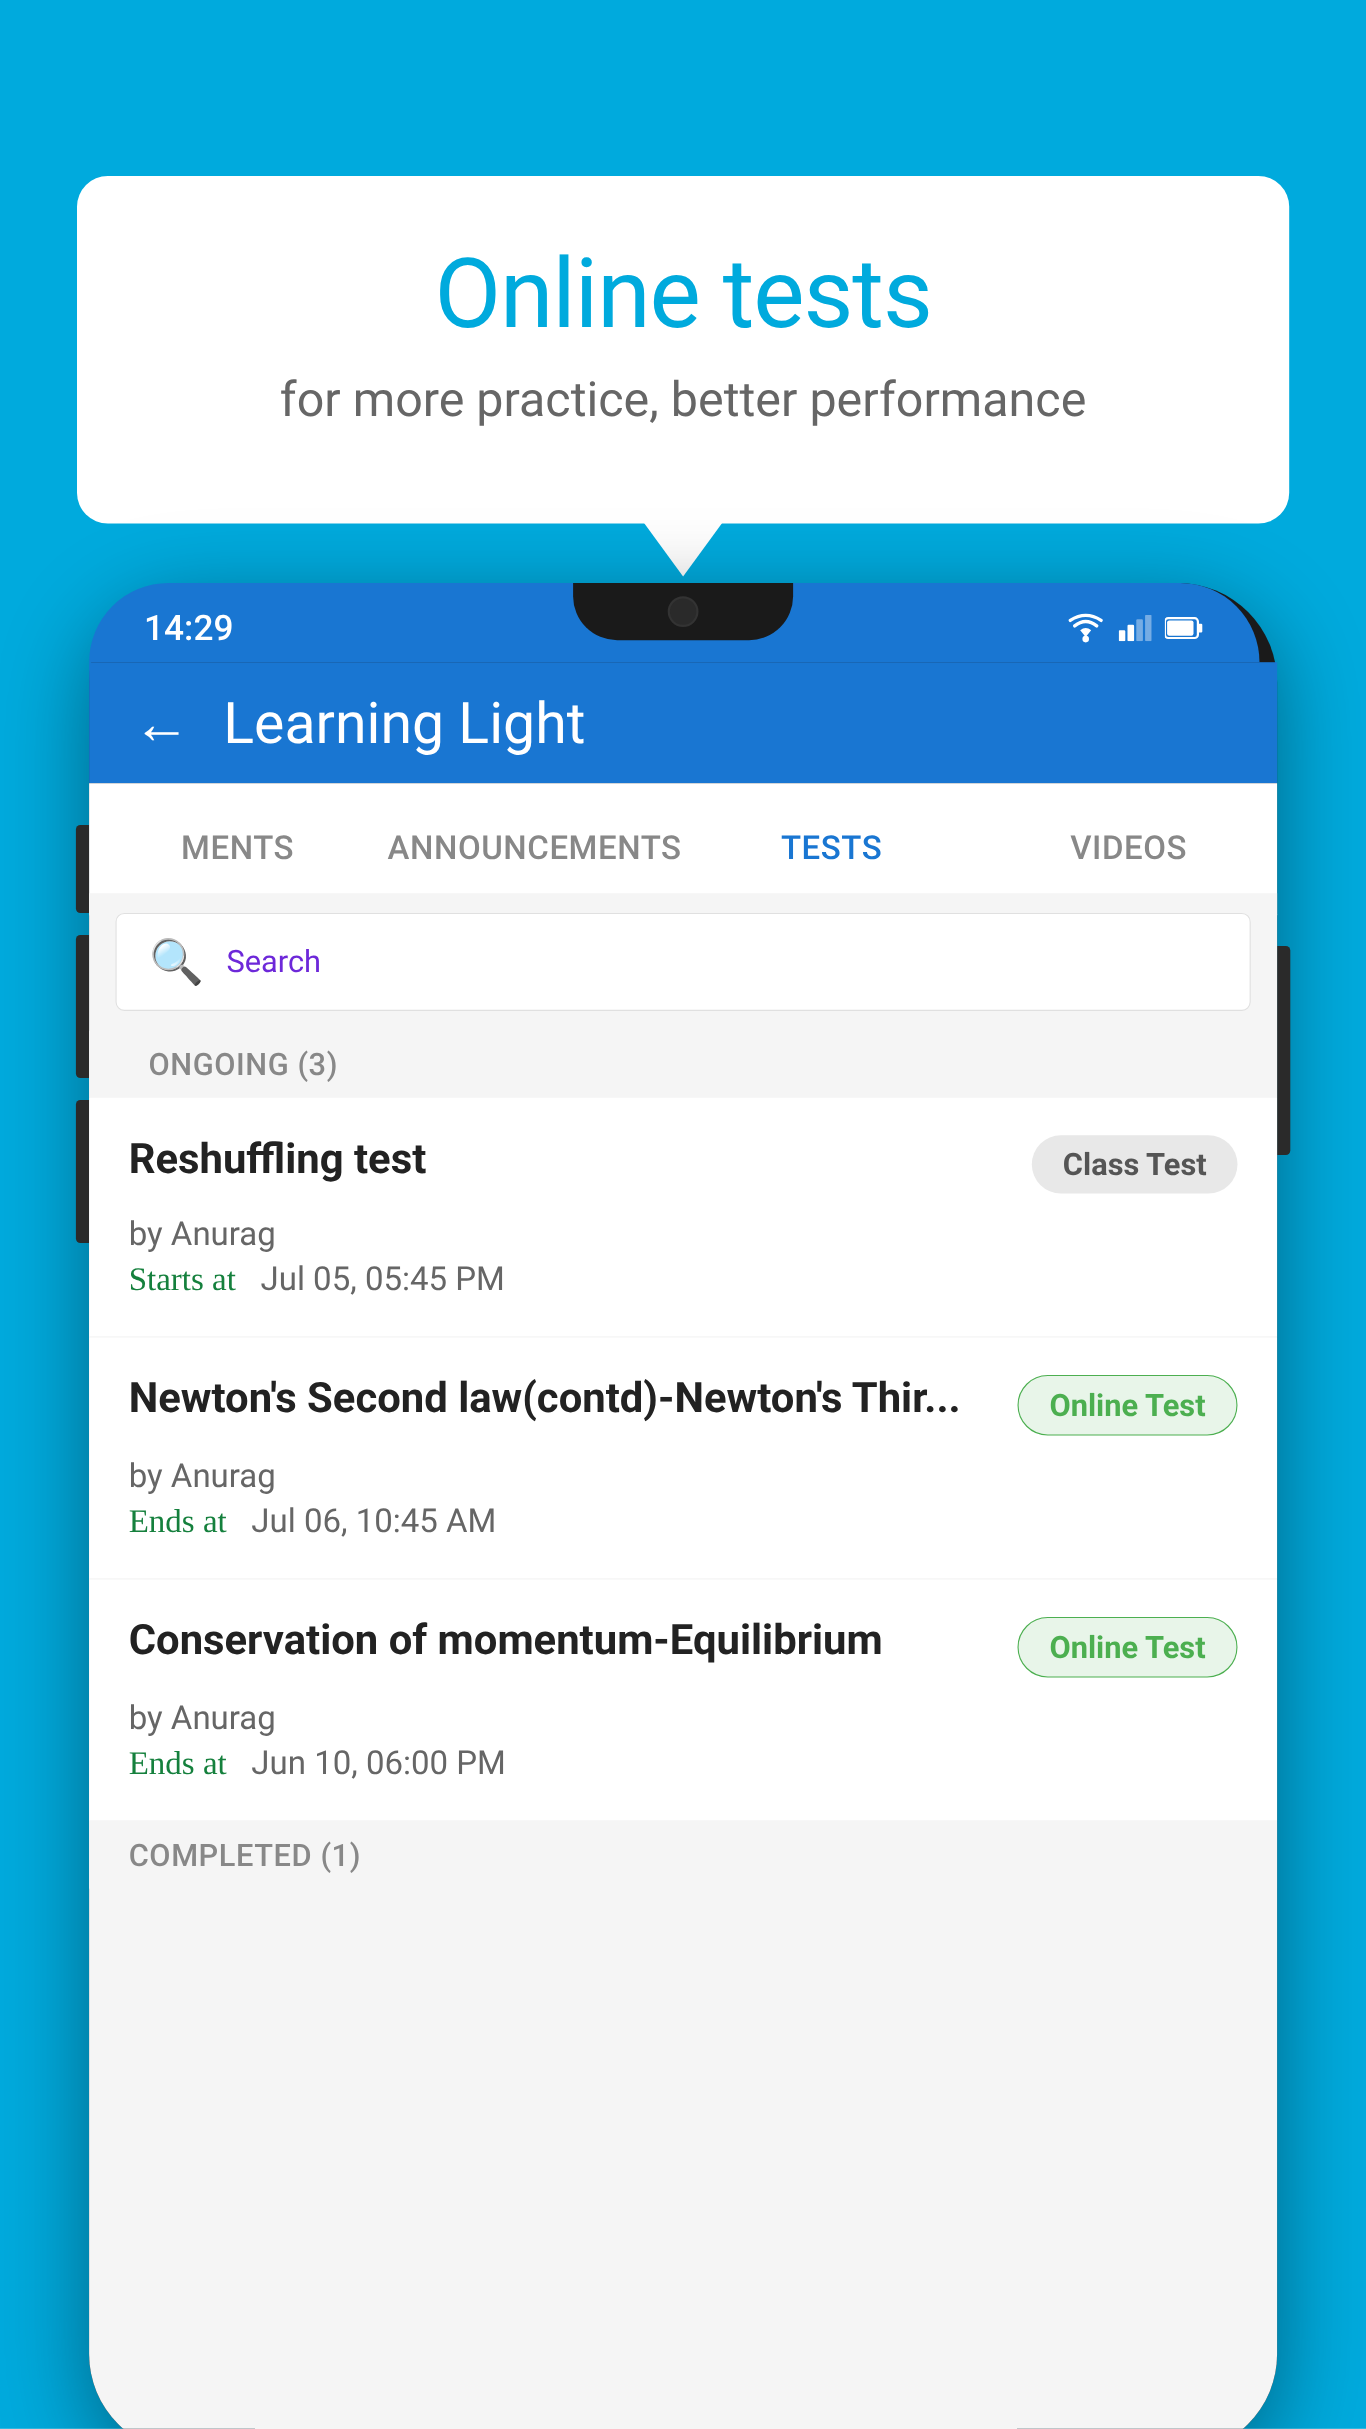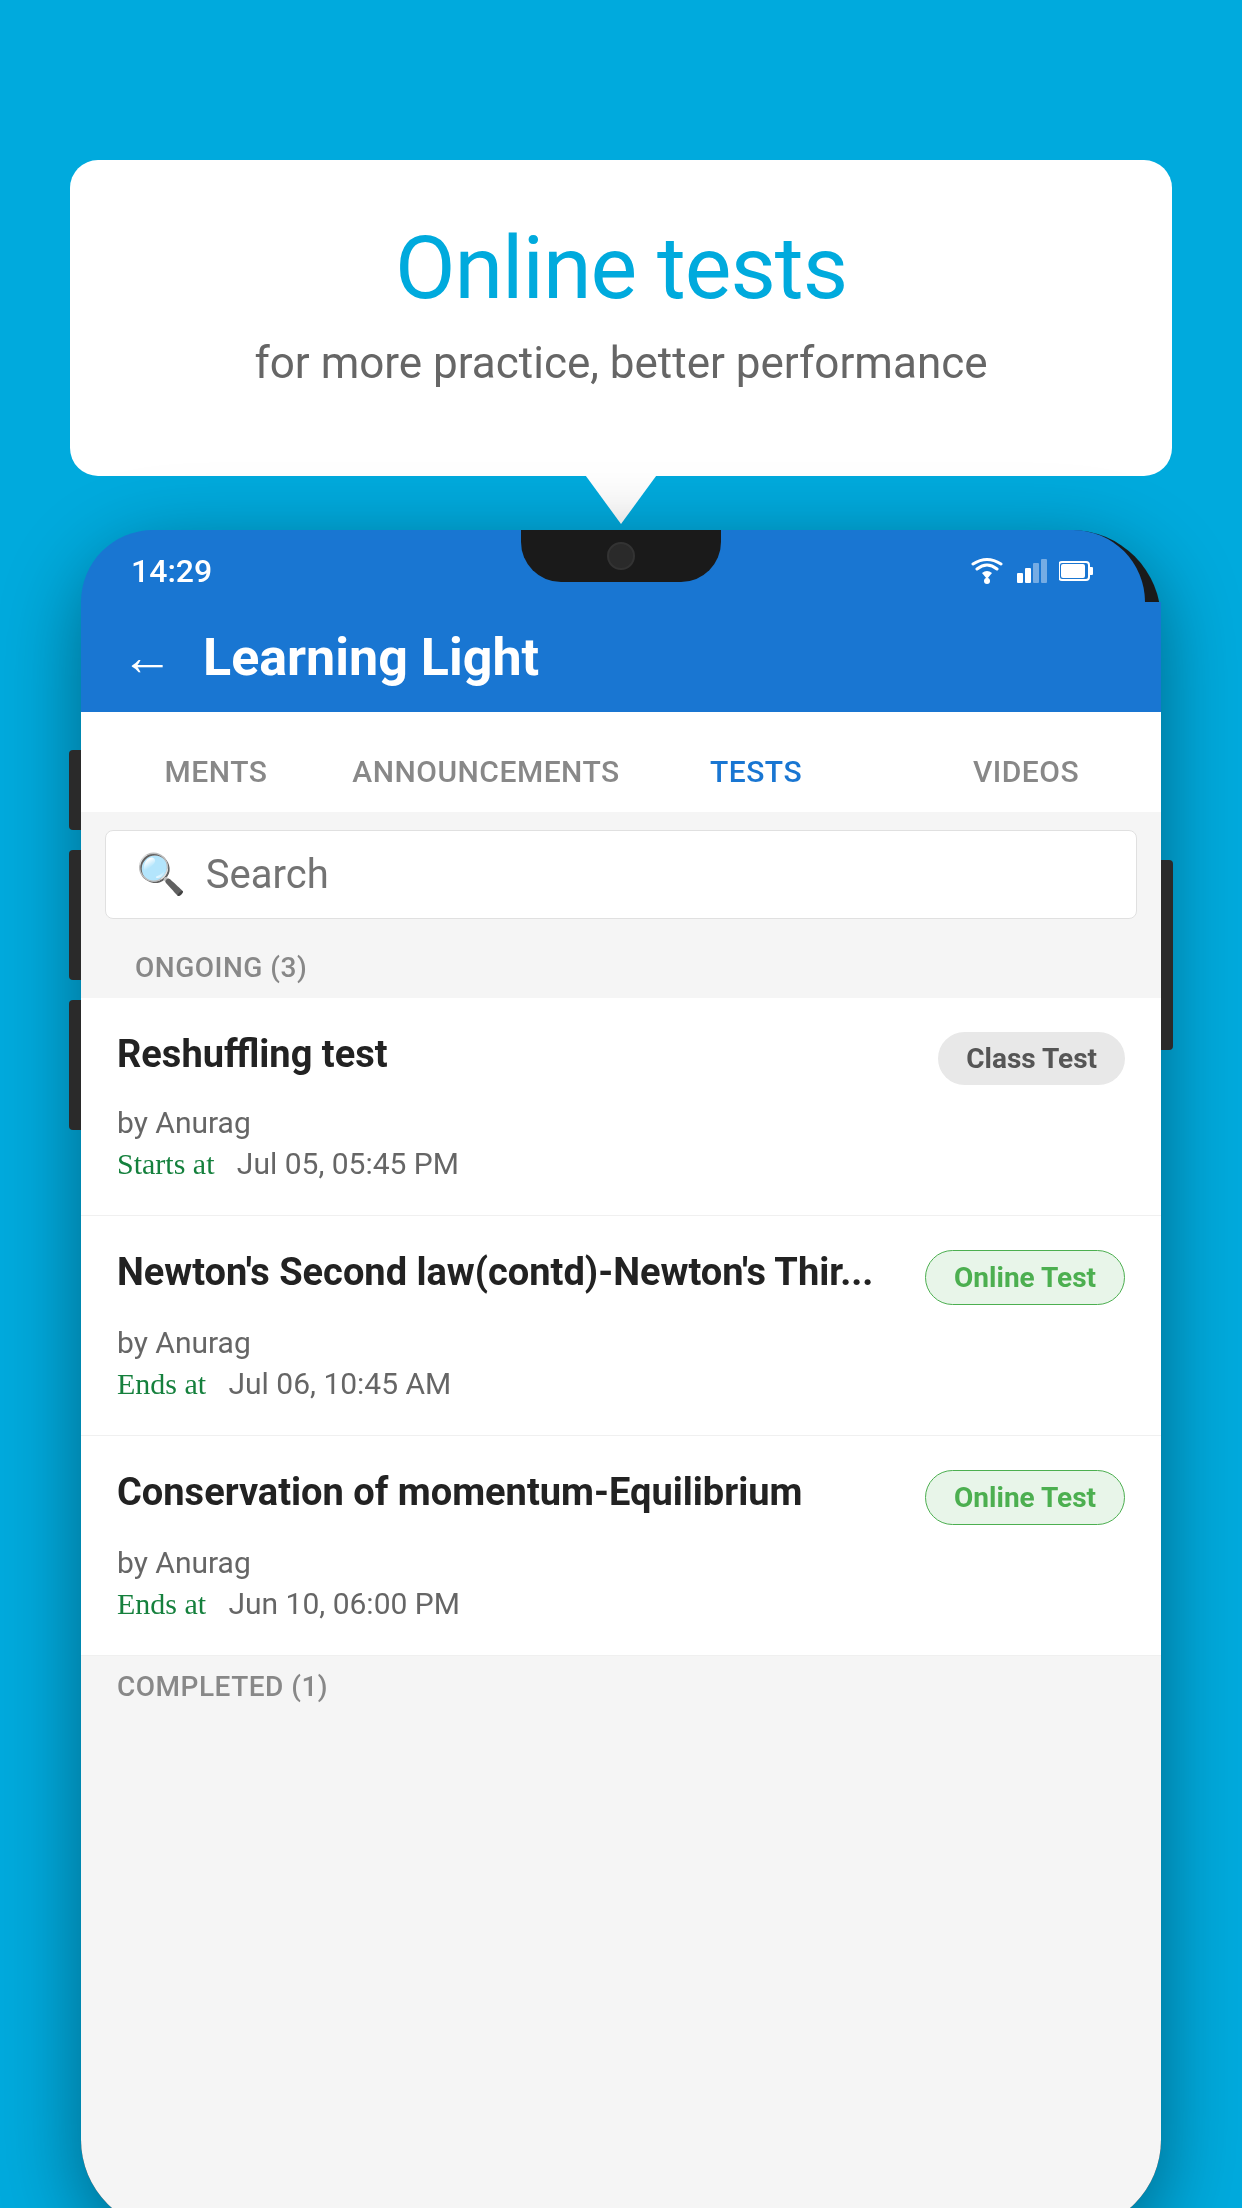--- a/index.html
+++ b/index.html
@@ -150,21 +150,21 @@
 
     .back-arrow {
       color: white;
       font-size: 52px;
       cursor: pointer;
     }
 
     .app-title {
       color: white;
       font-size: 52px;
-      font-weight: 700;
+      font-weight: 400;
     }
 
     
     .tabs-bar {
       position: absolute;
       top: 182px;
       left: 0;
       right: 0;
       height: 120px;
       background: white;
@@ -225,22 +225,22 @@
       gap: 20px;
       border: 1px solid #e0e0e0;
     }
 
     .search-icon-el {
       color: #aaa;
       font-size: 40px;
     }
 
     .search-placeholder {
-      font-size: 40px;
-      color: #737373;
+      font-size: 28px;
+      color: #6d28d9;
     }
 
     
     .section-header {
       padding: 14px 54px;
       font-size: 28px;
       color: #888;
       font-weight: 500;
       letter-spacing: 0.5px;
       background: #f5f5f5;

